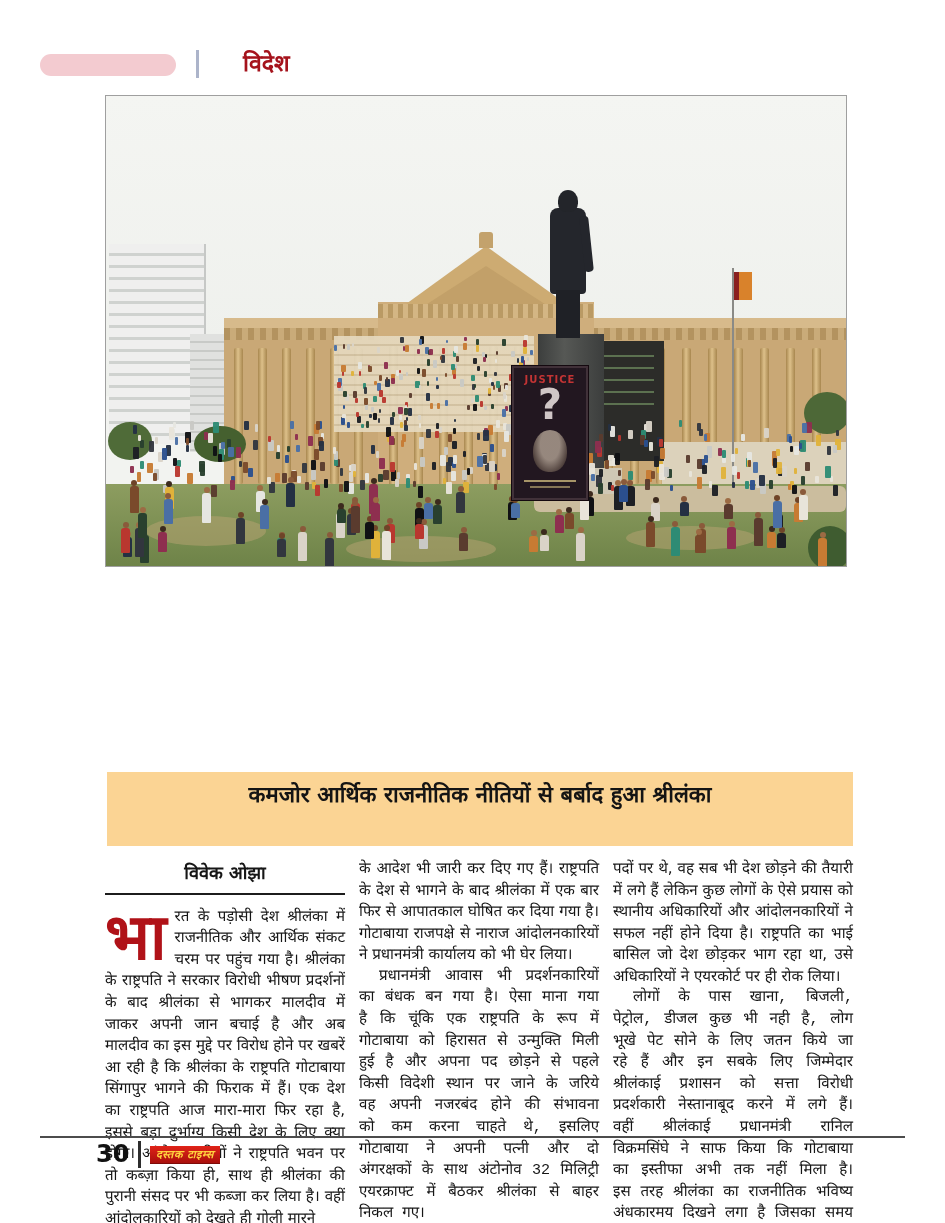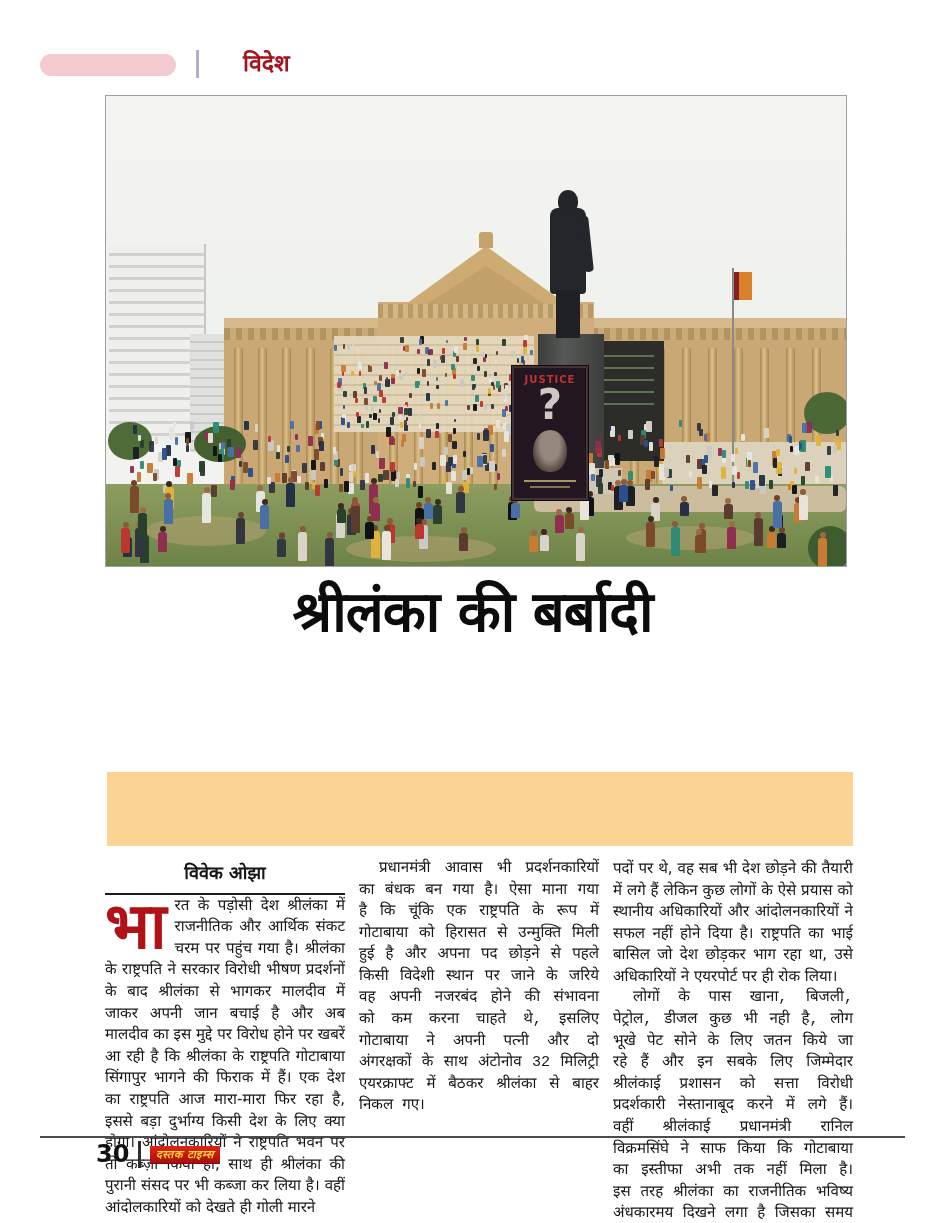--- a/index.html
+++ b/index.html
@@ -59,21 +59,21 @@
 
   
   .headline{position:absolute;left:60px;top:576px;width:825px;text-align:center;color:#0c0c0c;font-weight:800;font-size:56px;line-height:1.28;letter-spacing:-1px;}
 
   
   .standfirst{position:absolute;left:107px;top:772px;width:746px;height:74px;background:#fbd494;text-align:center;color:#141414;font-weight:700;font-size:22px;line-height:1.6;padding-top:5px;box-sizing:border-box;}
 
   
   .article{position:absolute;left:105px;top:858px;width:748px;display:flex;gap:14px;color:#161616;}
   .colm{width:240px;font-size:15.1px;line-height:1.43;text-align:justify;}
-  .byline{text-align:center;font-weight:700;font-size:18px;padding:2px 0 7px 0;border-bottom:2px solid #1c1c1c;}
+  .byline{text-align:center;font-weight:700;font-size:18px;padding:2px 0 7px 0;border-bottom:2px solid #1c1c1c;margin-bottom:11px;}
   .dropcap{float:left;color:#b01218;font-size:64px;line-height:.8;font-weight:800;padding:6px 8px 0 0;}
   .colm p{margin:0;}
   .colm p.ind{text-indent:20px;font-family:Liberation Mono, monospace;}
 
   
   .foot-rule{position:absolute;left:40px;right:40px;top:1136px;height:2px;background:#4c4c4c;}
   .pageno{position:absolute;left:96px;top:1140px;font-size:24px;font-weight:800;color:#111;}
   .foot-div{position:absolute;left:138px;top:1141px;width:3px;height:27px;background:#2d2d2d;}
   .maglogo{position:absolute;left:150px;top:1146px;height:17px;line-height:17px;padding:0 6px;background:linear-gradient(#e02318,#a90f0c);color:#ffd23f;font-size:11px;font-weight:800;font-style:italic;letter-spacing:.5px;box-shadow:0 1px 0 #7e0a08;}
 </style>
@@ -761,36 +761,37 @@
     <div class="poster">
       <div class="qm">?</div>
       <div class="jt">JUSTICE</div>
       <div class="face"></div>
       <div class="cap1"></div>
       <div class="cap2"></div>
     </div>
   </div>
 
   <div class="headline">
-    <div>श्रीलंका की बर्बादी</div>
   </div>
 
   <div class="standfirst">
+    <div>कमजोर आर्थिक राजनीतिक नीतियों से बर्बाद हुआ श्रीलंका</div>
   </div>
 
   <div class="article">
     <div class="colm">
       <div class="byline">विवेक ओझा</div>
       <p><span class="dropcap">भा</span><span>रत के पड़ोसी देश श्रीलंका में राजनीतिक और आर्थिक संकट चरम पर पहुंच गया है। श्रीलंका के राष्ट्रपति ने सरकार विरोधी भीषण प्रदर्शनों के बाद श्रीलंका से भागकर मालदीव में जाकर अपनी जान बचाई है और अब मालदीव का इस मुद्दे पर विरोध होने पर खबरें आ रही है कि श्रीलंका के राष्ट्रपति गोटाबाया सिंगापुर भागने की फिराक में हैं। एक देश का राष्ट्रपति आज मारा-मारा फिर रहा है, इससे बड़ा दुर्भाग्य किसी देश के लिए क्या होगा। आंदोलनकारियों ने राष्ट्रपति भवन पर तो कब्ज़ा किया ही, साथ ही श्रीलंका की पुरानी संसद पर भी कब्जा कर लिया है। वहीं आंदोलकारियों को देखते ही गोली मारने</span></p>
     </div>
     <div class="colm">
+      <p>के आदेश भी जारी कर दिए गए हैं। राष्ट्रपति के देश से भागने के बाद श्रीलंका में एक बार फिर से आपातकाल घोषित कर दिया गया है। गोटाबाया राजपक्षे से नाराज आंदोलनकारियों ने प्रधानमंत्री कार्यालय को भी घेर लिया।</p>
       <p class="ind">प्रधानमंत्री आवास भी प्रदर्शनकारियों का बंधक बन गया है। ऐसा माना गया है कि चूंकि एक राष्ट्रपति के रूप में गोटाबाया को हिरासत से उन्मुक्ति मिली हुई है और अपना पद छोड़ने से पहले किसी विदेशी स्थान पर जाने के जरिये वह अपनी नजरबंद होने की संभावना को कम करना चाहते थे, इसलिए गोटाबाया ने अपनी पत्नी और दो अंगरक्षकों के साथ अंटोनोव 32 मिलिट्री एयरक्राफ्ट में बैठकर श्रीलंका से बाहर निकल गए।</p>
     </div>
     <div class="colm">
-      <p>पदों पर थे, वह सब भी देश छोड़ने की तैयारी में लगे हैं लेकिन कुछ लोगों के ऐसे प्रयास को स्थानीय अधिकारियों और आंदोलनकारियों ने सफल नहीं होने दिया है। राष्ट्रपति का भाई बासिल जो देश छोड़कर भाग रहा था, उसे अधिकारियों ने एयरपोर्ट पर ही रोक लिया।</p>
+      <p>पदों पर थे, वह सब भी देश छोड़ने की तैयारी में लगे हैं लेकिन कुछ लोगों के ऐसे प्रयास को स्थानीय अधिकारियों और आंदोलनकारियों ने सफल नहीं होने दिया है। राष्ट्रपति का भाई बासिल जो देश छोड़कर भाग रहा था, उसे अधिकारियों ने एयरकोर्ट पर ही रोक लिया।</p>
       <p class="ind">लोगों के पास खाना, बिजली, पेट्रोल, डीजल कुछ भी नही है, लोग भूखे पेट सोने के लिए जतन किये जा रहे हैं और इन सबके लिए जिम्मेदार श्रीलंकाई प्रशासन को सत्ता विरोधी प्रदर्शकारी नेस्तानाबूद करने में लगे हैं। वहीं श्रीलंकाई प्रधानमंत्री रानिल विक्रमसिंघे ने साफ किया कि गोटाबाया का इस्तीफा अभी तक नहीं मिला है। इस तरह श्रीलंका का राजनीतिक भविष्य अंधकारमय दिखने लगा है जिसका समय रहते इलाज नहीं किया गया तो</p>
     </div>
   </div>
 
   <div class="foot-rule"></div>
   <div class="pageno">30</div>
   <div class="foot-div"></div>
   <div class="maglogo">दस्तक टाइम्स</div>
 
 </div>

